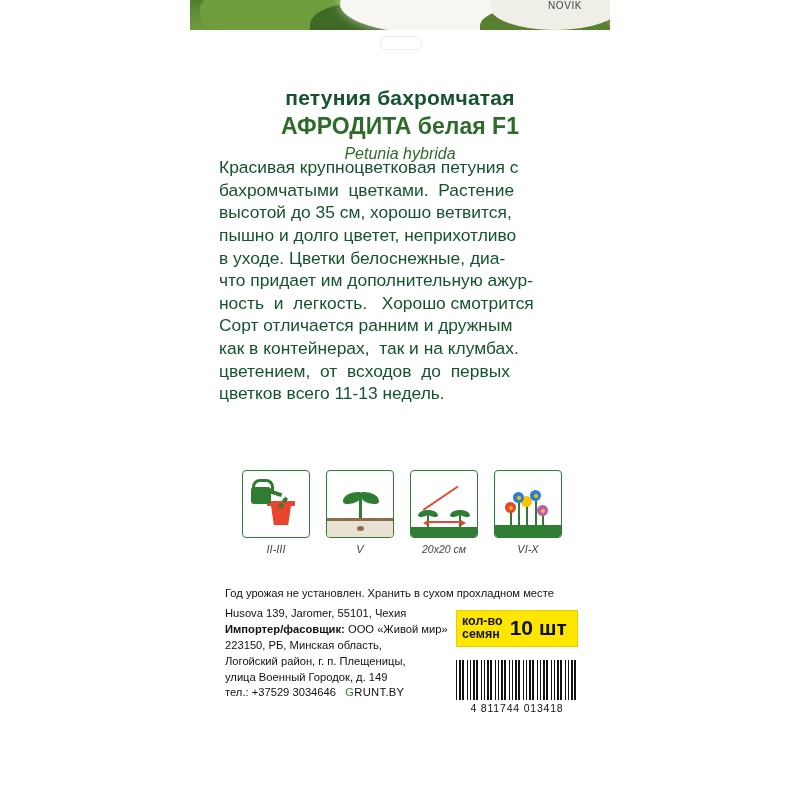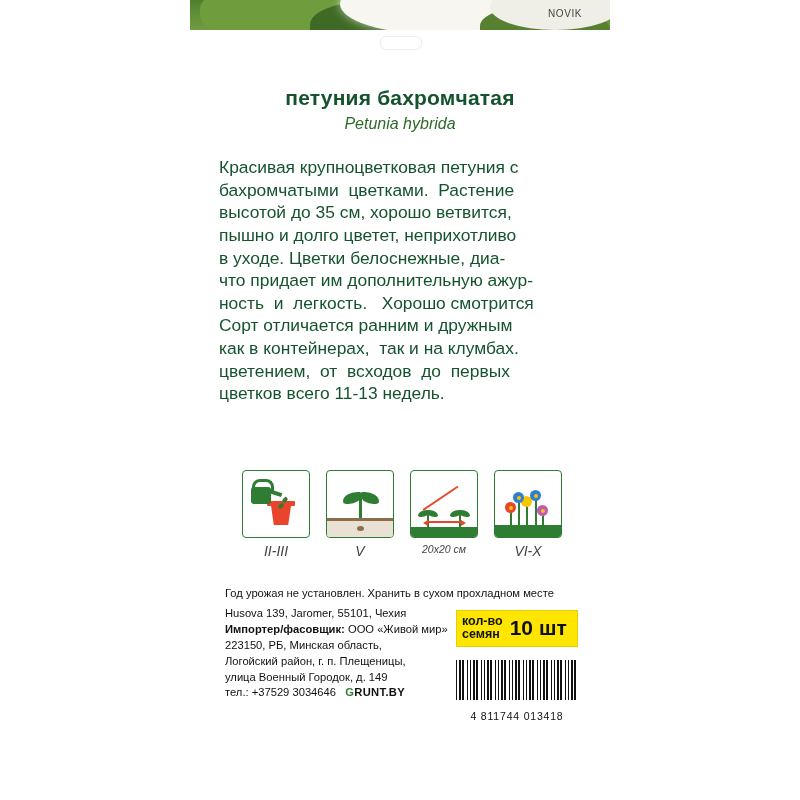--- a/index.html
+++ b/index.html
@@ -63,21 +63,21 @@
   .photo-strip .leafC {
     position: absolute;
     width: 130px; height: 46px;
     left: 290px; top: 6px;
     background: #578130;
     border-radius: 45% 55% 50% 50%;
   }
   .novik {
     position: absolute;
     left: 548px;
-    top: 8px;
+    top: 0;
     font-size: 10px;
     letter-spacing: .6px;
     color: #444;
   }
 
   
   .hanger {
     position: absolute;
     left: 290px;
     top: 30px;
@@ -155,21 +155,21 @@
     width: 66px;
     height: 66px;
     border: 1.6px solid #2e7d32;
     border-radius: 4px;
     position: relative;
     overflow: hidden;
     background: #fff;
   }
   .picto-cap {
     margin-top: 5px;
-    font-size: 14px;
+    font-size: 11px;
     font-style: italic;
     color: #444;
   }
   .picto-cap.small { font-size: 10.5px; }
 
   
   .pot {
     position: absolute; left: 26px; top: 34px;
     width: 24px; height: 20px;
     background: #e8452c;
@@ -272,21 +272,21 @@
     left: 225px;
     top: 586px;
     width: 350px;
     font-size: 11.2px;
     line-height: 1.42;
     color: #111;
   }
   .footer .year { margin-bottom: 4px; }
   .footer b { font-weight: bold; }
   .grunt {
-    font-weight: bold;
+    font-weight: normal;
     letter-spacing: .3px;
     margin-top: 44px;
   }
   .grunt .g-green { color: #2e7d32; }
 
   
   .qty {
     position: absolute;
     left: 456px;
     top: 610px;
@@ -320,21 +320,21 @@
   }
   .bars {
     height: 40px;
     width: 100%;
     background:
       repeating-linear-gradient(90deg,
         #111 0 1px, #fff 1px 3px, #111 3px 5px, #fff 5px 6px,
         #111 6px 8px, #fff 8px 11px, #111 11px 12px, #fff 12px 14px);
   }
   .barcode-num {
-    margin-top: 10px;
+    margin-top: 2px;
     font-size: 10.5px;
     letter-spacing: .8px;
     text-align: center;
     color: #111;
   }
 </style>
 </head>
 <body>
 
 <div class="packet">
@@ -346,20 +346,21 @@
     <div class="leafC"></div>
     <div class="bloom2"></div>
   </div>
   <div class="novik">NOVIK</div>
 
   <div class="hanger"></div>
   <div class="hanger-hole"></div>
 
   <div class="title-block">
     <div class="title-line1">петуния бахромчатая</div>
+    <div class="title-line2">АФРОДИТА белая F1</div>
     <div class="title-latin">Petunia hybrida</div>
   </div>
 
   <div class="description">
     <div>Красивая крупноцветковая петуния с</div>
     <div>бахромчатыми  цветками.  Растение</div>
     <div>высотой до 35 см, хорошо ветвится,</div>
     <div>пышно и долго цветет, неприхотливо</div>
     <div>в уходе. Цветки белоснежные, диа-</div>
     <div>что придает им дополнительную ажур-</div>

